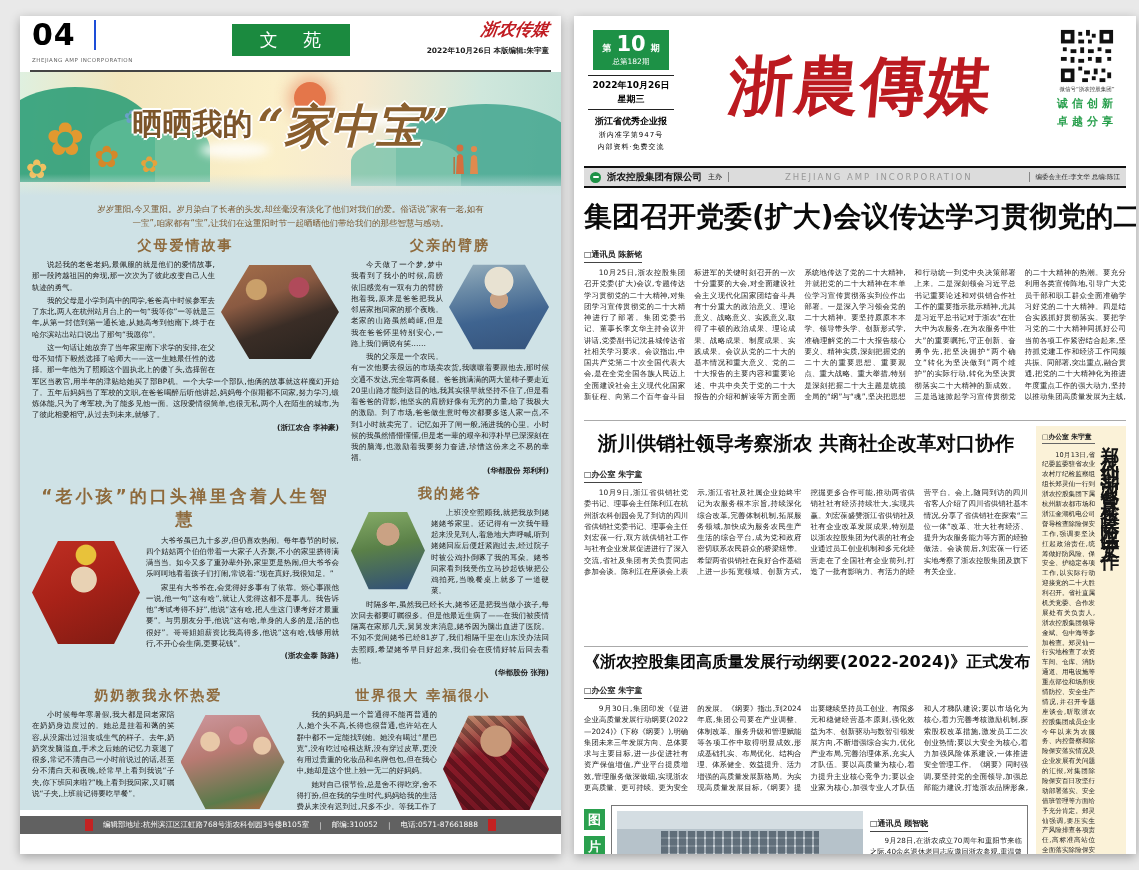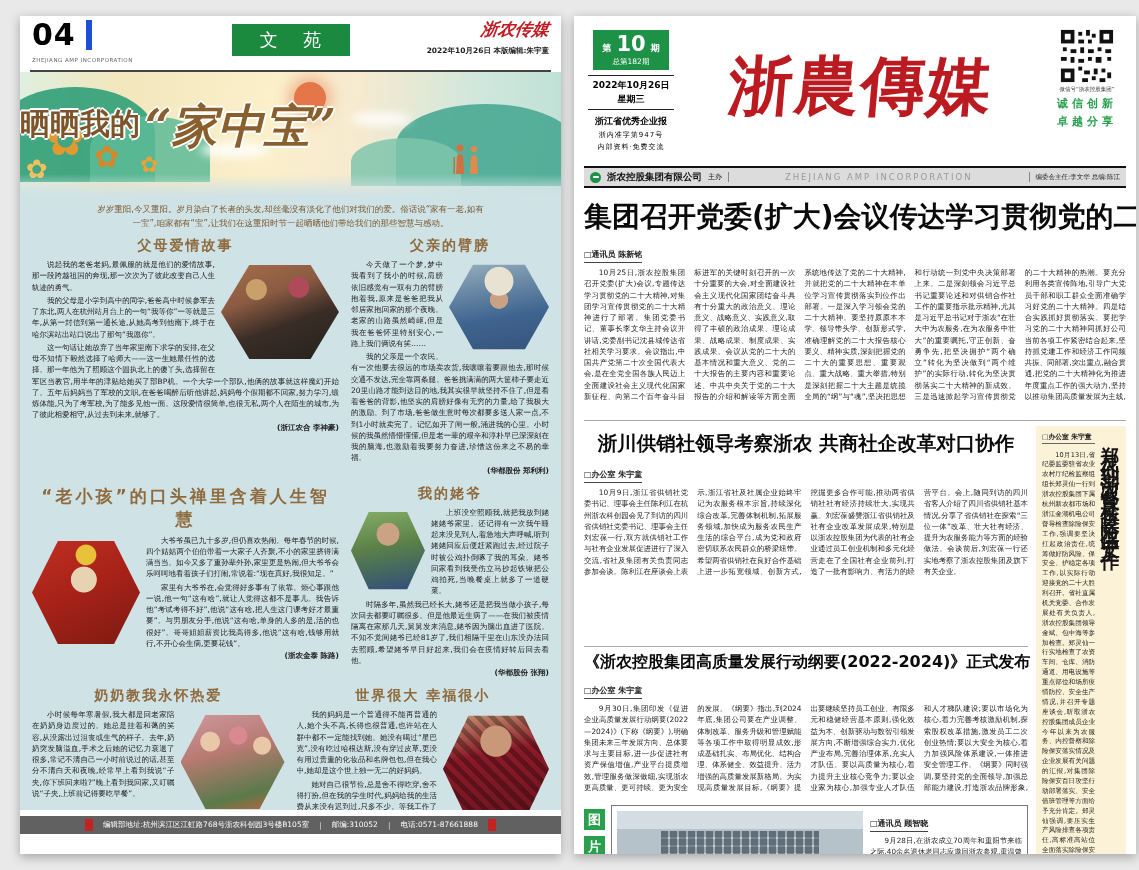--- a/index.html
+++ b/index.html
@@ -3,21 +3,21 @@
 <meta charset="utf-8">
 <style>
   html,body{margin:0;padding:0}
   body{width:1139px;height:870px;background:#e9e9e9;font-family:"DejaVu Sans","Liberation Sans",sans-serif;position:relative;overflow:hidden}
   .page{position:absolute;top:16px;background:#fff;box-shadow:0 3px 10px rgba(0,0,0,.3)}
   #left-page{left:20px;width:541px;height:838px}
   #right-page{left:574px;width:562px;height:838px}
 
   
   .lp-header{position:relative;height:54px;border-bottom:2px solid #444;margin:0 10px}
-  .lp-pagenum{position:absolute;left:2px;top:4px;font-size:30px;font-weight:900;letter-spacing:1px;border-right:6px solid #1d4ed8;padding-right:10px;line-height:1}
+  .lp-pagenum{position:absolute;left:2px;top:4px;font-size:30px;font-weight:900;letter-spacing:1px;border-right:2px solid #1d4ed8;padding-right:18px;line-height:1}
   .lp-orgen{position:absolute;left:2px;top:41px;font-size:5.5px;color:#666;letter-spacing:.5px}
   .lp-section{position:absolute;left:50%;transform:translateX(-50%);top:8px;width:118px;height:32px;background:#1b8a3f;color:#fff;font-size:18px;font-weight:normal;text-align:center;line-height:32px;letter-spacing:10px;padding-left:10px;box-sizing:border-box}
   .lp-brand{position:absolute;right:2px;top:2px;font-size:17px;font-weight:900;color:#c01c22;font-family:"DejaVu Serif","Liberation Serif",serif;font-style:italic;transform:skewX(-8deg)}
   .lp-date{position:absolute;right:2px;top:30px;font-size:7.5px;font-weight:bold;color:#222}
 
   .banner{position:relative;height:124px;overflow:hidden;background:linear-gradient(95deg,#dff0e0 0%,#f2e6bd 18%,#fbf0ca 46%,#f6ead0 62%,#cfe7dc 84%,#bfe0d6 100%)}
   .mtn{position:absolute;border-radius:50% 50% 0 0}
   .m1{left:-25px;bottom:14px;width:160px;height:95px;background:#2f9e78;opacity:.9}
   .m2{left:70px;bottom:14px;width:120px;height:66px;background:#5cbb96;opacity:.85}
   .m3{right:-15px;bottom:10px;width:180px;height:82px;background:#49a892;opacity:.9}
@@ -26,21 +26,21 @@
   .cloud{position:absolute;background:#fff;border-radius:50%;filter:blur(4px);opacity:.8}
   .flower{position:absolute;line-height:1}
   .flower:before{content:"✿"}
   .fl1{left:26px;top:44px;font-size:46px;color:#e2992f}
   .fl2{left:74px;top:70px;font-size:30px;color:#d4882a}
   .fl3{left:6px;top:84px;font-size:26px;color:#f0c060}
   .fl4{left:104px;top:36px;font-size:18px;color:#6aa0c8}
   .fl5{left:120px;top:82px;font-size:22px;color:#e6a23c}
   .couple{position:absolute;right:72px;bottom:22px;width:42px;height:32px}
   .banner-fade{position:absolute;left:0;right:0;bottom:0;height:22px;background:linear-gradient(rgba(207,226,230,0),#cfe2e6)}
-  .banner-title{position:absolute;left:0;right:0;top:24px;text-align:left;white-space:nowrap}
+  .banner-title{position:absolute;left:0;right:0;top:24px;text-align:center;white-space:nowrap}
   .bt1{font-size:30px;font-weight:900;color:#7c552a;text-shadow:-2px 0 #fff,2px 0 #fff,0 -2px #fff,0 2px #fff,-1px -1px #fff,1px 1px #fff;vertical-align:8px}
   .bt2{font-size:46px;font-weight:900;color:#8a5f2e;font-family:"DejaVu Serif","Liberation Serif",serif;font-style:italic;text-shadow:-2px 0 #fff,2px 0 #fff,0 -2px #fff,0 2px #fff}
 
   .lp-body{background:#cfe2e6;padding:6px 12px 6px;height:614px;box-sizing:border-box;overflow:hidden}
   .intro{text-align:center;font-size:8.5px;color:#7a5830;line-height:1.65;margin-bottom:4px}
   .lrow{display:flex;gap:12px;margin-bottom:6px}
   .lart{overflow:hidden}
   .ltitle{font-size:14px;font-weight:900;color:#8e6a3c;text-align:center;letter-spacing:2px;margin:3px 0 4px}
   .ltitle.big{font-size:17px;letter-spacing:3px}
   .bt{font-size:7.5px;line-height:1.5;color:#222;text-align:justify;text-indent:2em;margin:0 0 2px}

